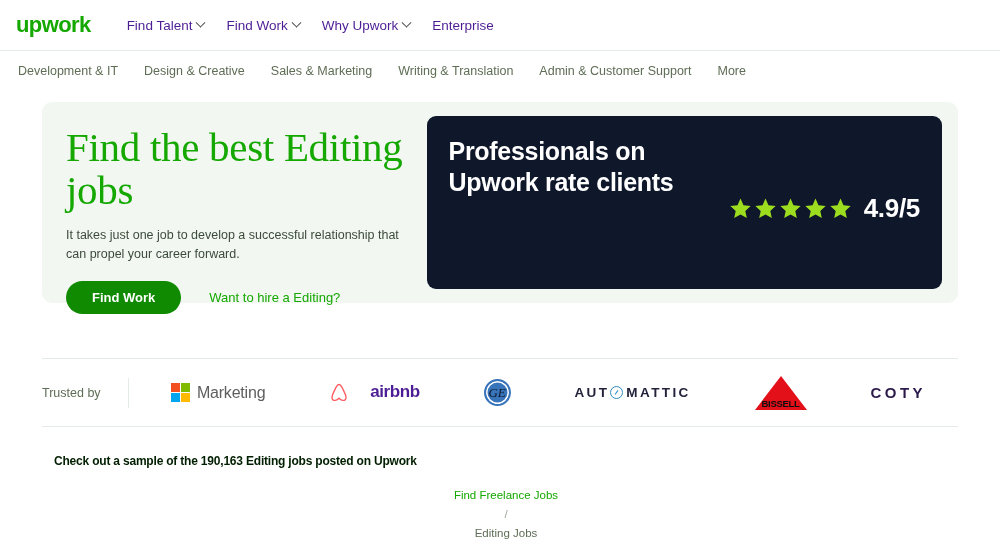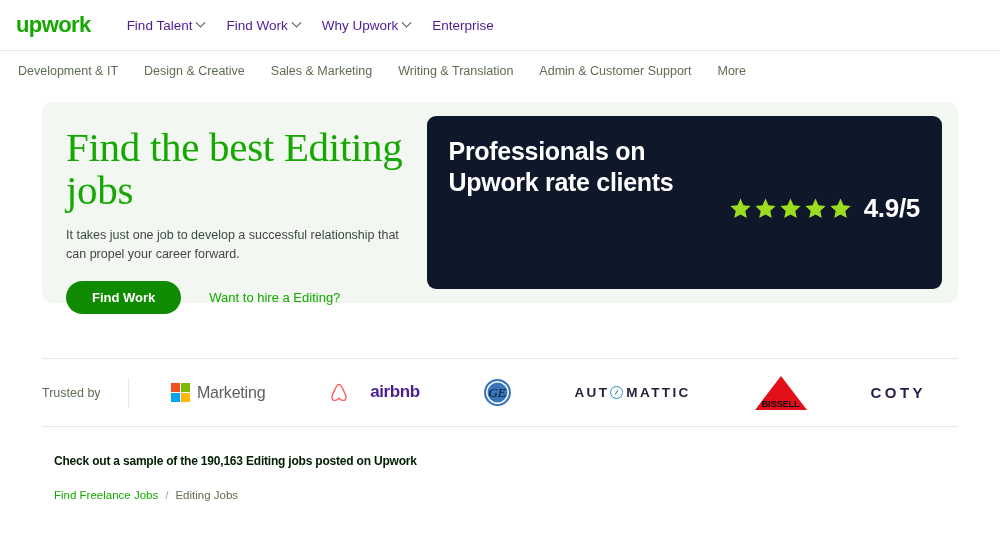--- a/index.html
+++ b/index.html
@@ -311,20 +311,21 @@
     font-weight: 700;
     color: #001e00;
     letter-spacing: -0.2px;
   }
   .breadcrumb {
     margin-top: 21px;
     font-size: 11.5px;
     display: flex;
     align-items: center;
     gap: 7px;
+    flex-direction: column;
   }
   .crumb-link { color: #14a800; cursor: pointer; }
   .crumb-sep { color: #9aa89a; }
   .crumb-current { color: #5e6d55; }
 </style>
 </head>
 <body>
 
 <div class="topnav">
   <div class="logo">upwork</div>

